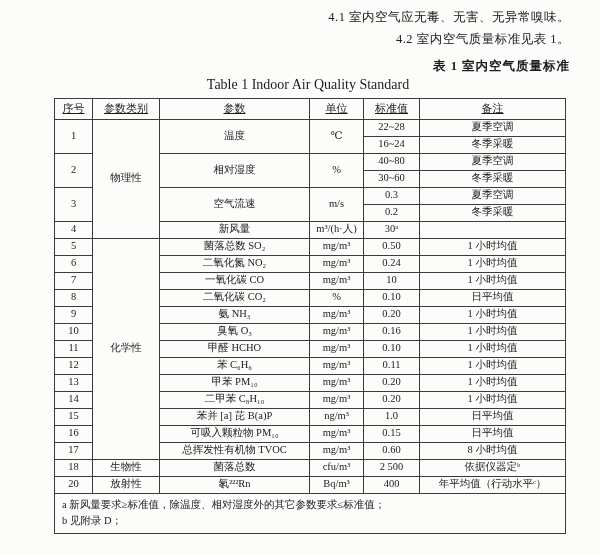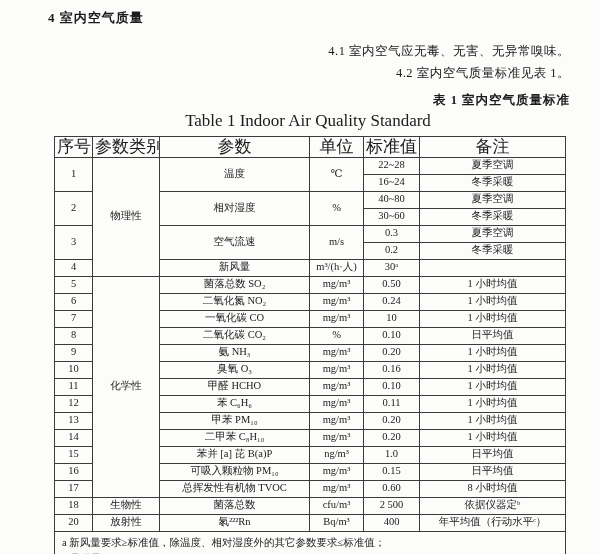--- a/index.html
+++ b/index.html
@@ -14,51 +14,50 @@
 
   .section-heading {
     font-size: 13px; font-weight: bold;
     margin: 4px 0 15px 2px; letter-spacing: 1px;
   }
   .clause { font-size: 12.5px; margin: 3px 0; line-height: 1.5; letter-spacing: 0.5px; text-align: right; }
   .table-title-zh {
     text-align: right; font-size: 12.5px; font-weight: bold;
     margin: 9px 0 2px 0; letter-spacing: 1px;
   }
-  .table-title-en { text-align: center; font-size: 17px; margin: 0 0 5px 0; font-family: Liberation Serif, serif; }
+  .table-title-en { text-align: center; font-size: 14px; margin: 0 0 5px 0; font-family: Liberation Serif, serif; }
 
   table.aq {
     border-collapse: collapse; table-layout: fixed;
     width: 511px; margin-left: 8px;
   }
   table.aq th, table.aq td {
     border: 1px solid #3b3b3b;
     font-size: 10.5px; font-weight: normal;
     text-align: center; vertical-align: middle;
     padding: 0 2px; height: 16px; line-height: 1.15;
     white-space: nowrap; overflow: hidden;
   }
-  table.aq thead th { height: 20px; font-size: 17px; }
+  table.aq thead th { height: 20px; font-size: 11px; text-decoration: underline; }
   table.aq td.footnote-cell {
     text-align: left; white-space: normal;
     padding: 3px 7px 4px 7px; height: auto; line-height: 1.55;
     font-size: 10.5px;
   }
   .col-no { width: 38px; }
   .col-cat { width: 67px; }
   .col-param { width: 150px; }
   .col-unit { width: 54px; }
   .col-val { width: 56px; }
   .col-rem { width: 146px; }
 </style>
 </head>
 <body>
 
 <div class="page">
-  <div class="section-heading">4  室内空气质量</div>
   <div class="clause">4.1  室内空气应无毒、无害、无异常嗅味。</div>
   <div class="clause">4.2  室内空气质量标准见表 1。</div>
   <div class="table-title-zh">表 1   室内空气质量标准</div>
   <div class="table-title-en">Table 1   Indoor Air Quality Standard</div>
 
   <table class="aq">
     <colgroup>
       <col class="col-no">
         <col class="col-cat">
         <col class="col-param">

